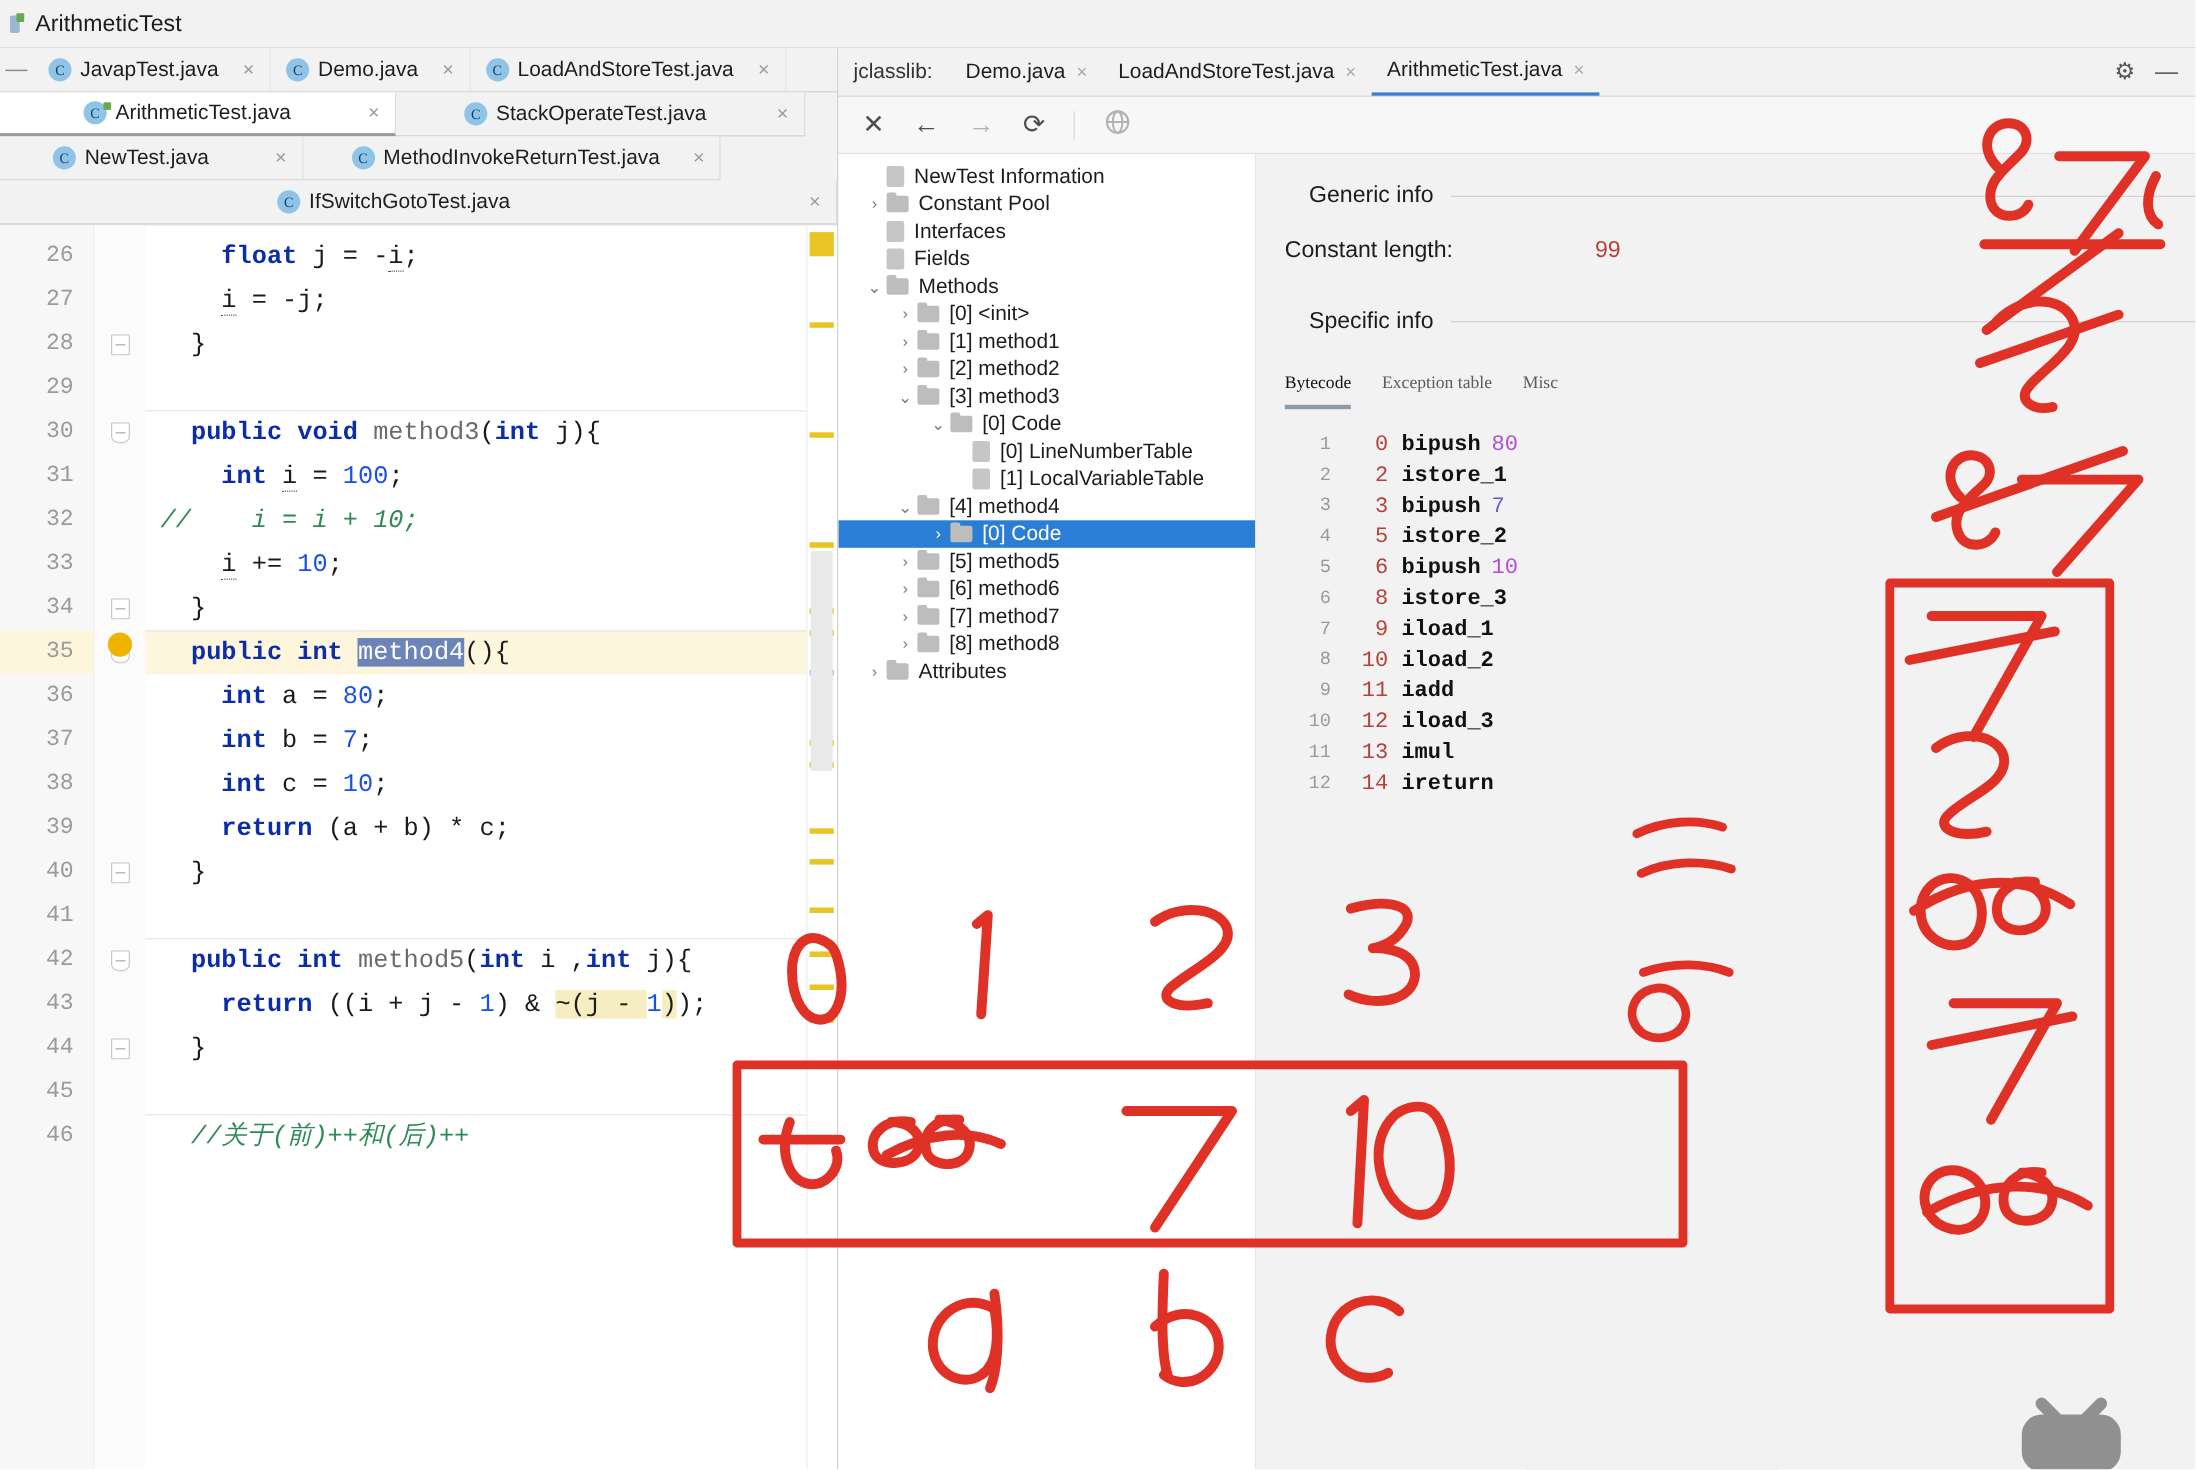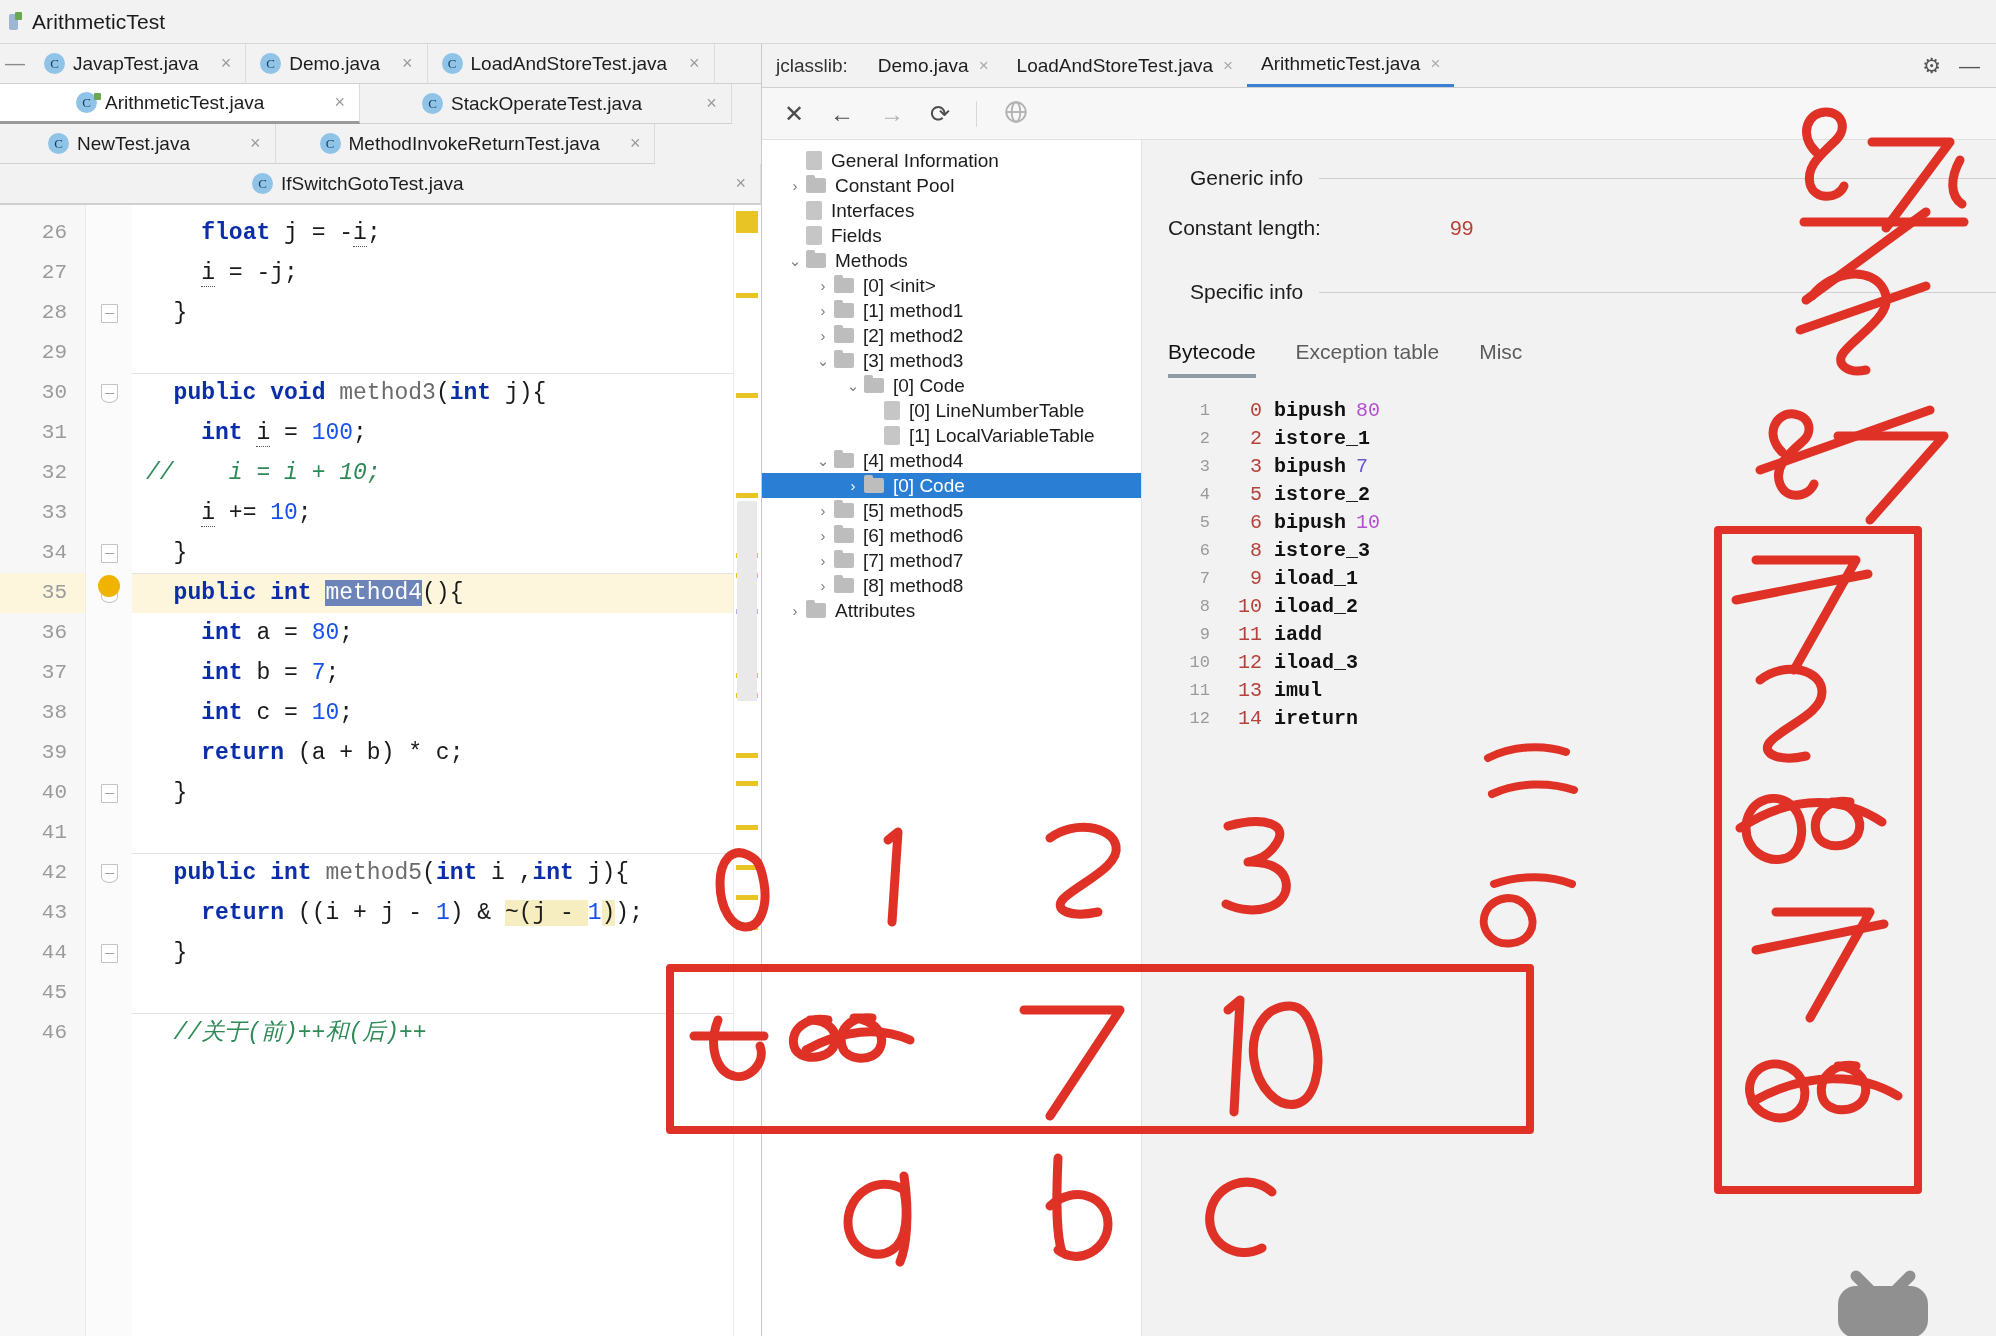--- a/index.html
+++ b/index.html
@@ -140,21 +140,21 @@
   
   .jc-detail { flex: 1; background: #f2f2f2; padding: 26px 0 0 26px; position: relative; min-width: 0;}
   .sec-head { display: flex; align-items: center; gap: 16px; font-size: 21px; color: #1c1c1c; margin-left: 22px; }
   .sec-head .rule { flex: 1; height: 1px; background: #cfcfcf; }
   .kvrow { display: flex; align-items: baseline; font-size: 21px; margin-top: 26px; }
   .kvrow .k { width: 216px; color: #1c1c1c; }
   .kvrow .link { color: #2aa02a; text-decoration: underline; }
   .kvrow .code-note { color: #c05050; margin-left: 22px; }
   .kvrow .numv { color: #b5423a; }
 
-  .bc-tabs { display: flex; gap: 40px; margin-top: 36px; font-size: 21px; }
+  .bc-tabs { display: flex; gap: 28px; margin-top: 36px; font-size: 16px; font-family: Liberation Serif, serif; }
   .bc-tabs .bt { padding-bottom: 10px; color: #5c5c5c; }
   .bc-tabs .bt.active { color: #111; border-bottom: 4px solid #8f9aa6; }
   .bc-list { margin-top: 18px; }
   .bc-row { display: flex; font-family: "Liberation Mono", monospace;
             font-size: 20px; height: 28px; align-items: center; }
   .bc-row .idx { width: 42px; text-align: right; color: #9a9a9a; font-size: 17px; }
   .bc-row .off { width: 52px; text-align: right; color: #b5423a; margin-right: 12px; }
   .bc-row .op  { color: #111; font-weight: bold; }
   .bc-row .arg { color: #b44fd0; margin-left: 10px; }
   .bc-row .arg.blue { color: #6a5acd; }
@@ -380,21 +380,21 @@
             <path d="M3 12h18"></path>
         </svg>
       </span>
     </div>
 
     <div class="jc-body">
 
       <div class="jc-tree">
         <div class="tnode" style="padding-left:44px">
           <span class="file"></span>
-          <span>General Information</span>
+          <span>NewTest Information</span>
         </div>
         <div class="tnode" style="padding-left:0">
           <span class="arrow" style="margin-left:22px">›</span>
           <span class="folder"></span>
           <span>Constant Pool</span>
         </div>
         <div class="tnode" style="padding-left:44px">
           <span class="file"></span>
           <span>Interfaces</span>
         </div>

